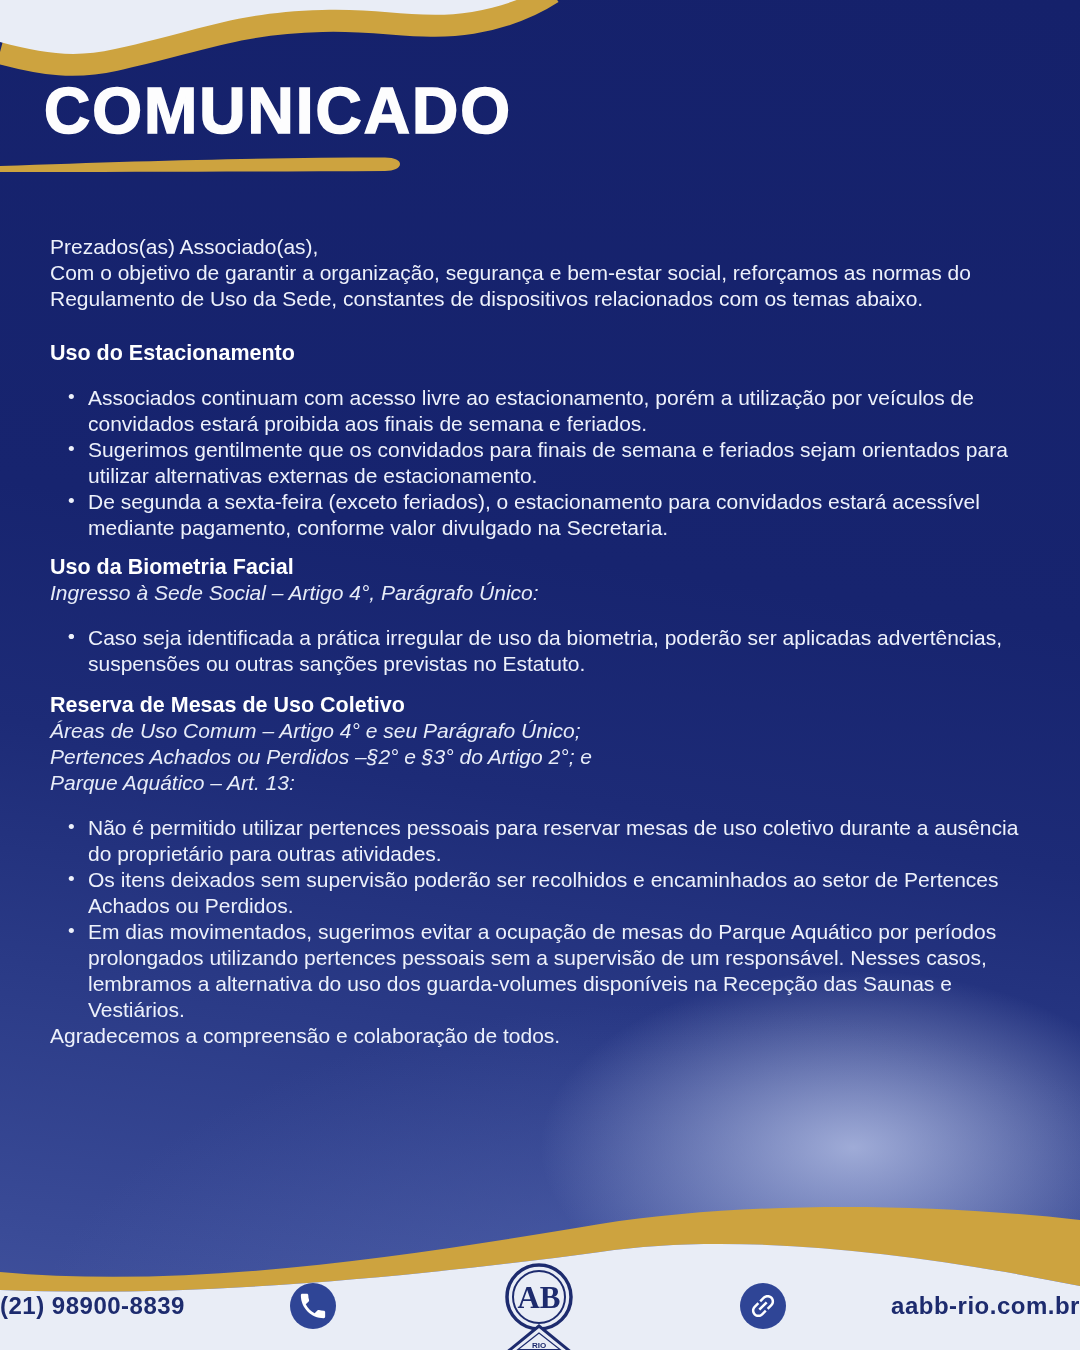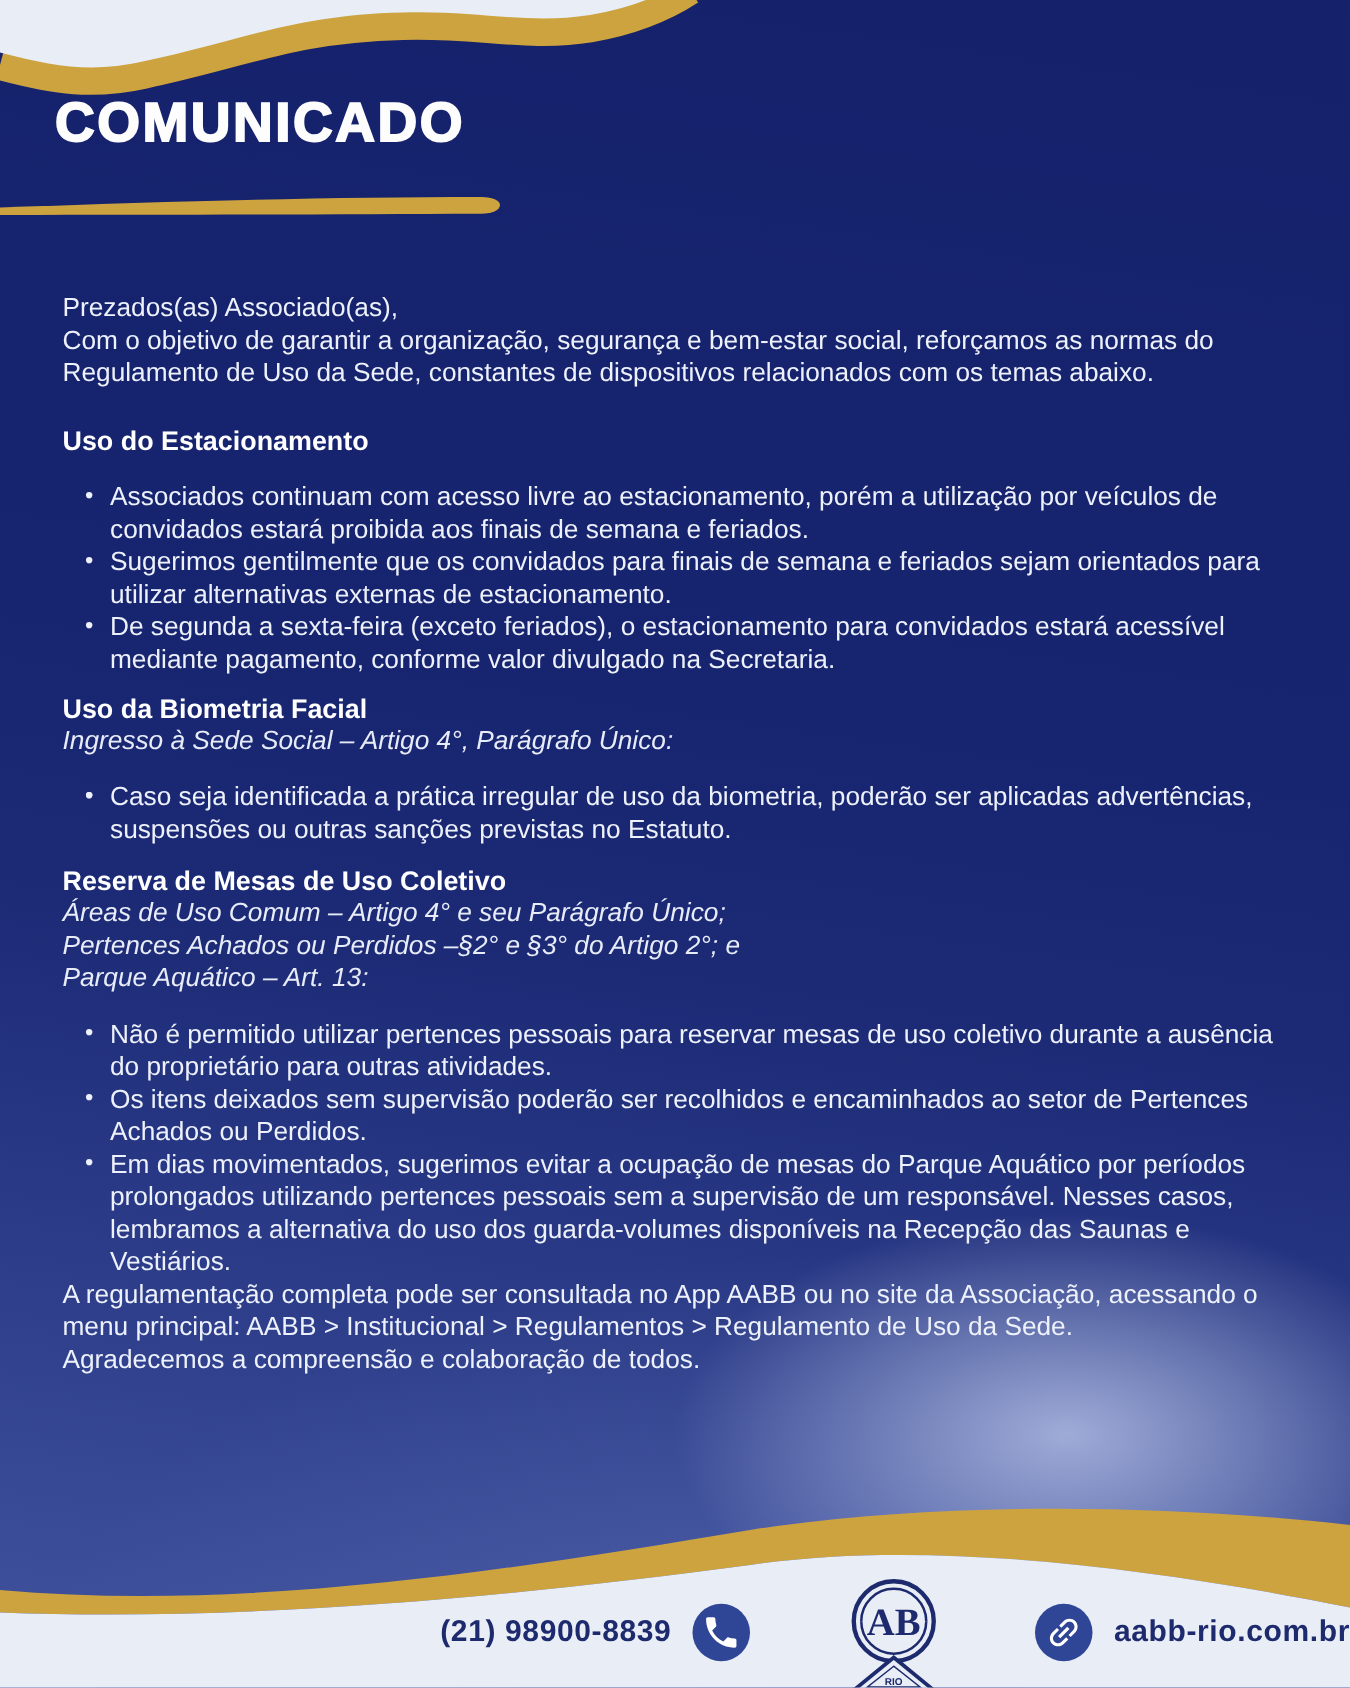--- a/index.html
+++ b/index.html
@@ -13,21 +13,21 @@
       radial-gradient(ellipse 900px 520px at 62% 102%, rgba(96,115,185,0.55), rgba(96,115,185,0) 72%),
       linear-gradient(188deg,#15216b 0%,#17246f 42%,#1d2b77 58%,#2a3a86 74%,#3a4b97 92%,#43539e 100%);
   }
   svg{display:block;}
   .layer{position:absolute;left:0;pointer-events:none;}
   .top-art{top:0;}
   .bottom-art{top:1150px;}
 
   .title{
     position:absolute;left:44px;top:74px;
-    font-size:44px;font-weight:700;letter-spacing:2px;
+    font-size:64px;font-weight:700;letter-spacing:2px;
     color:#fdfdfe;-webkit-text-stroke:1.6px #fdfdfe;
   }
 
   .content{
     position:absolute;left:50px;top:186px;width:982px;
     color:#edf1fb;font-size:21px;line-height:26px;margin-top:48px;
   }
   .content p{margin:0;}
   .salutation{margin:0;}
   .intro-par{margin-top:26px;}
@@ -39,21 +39,21 @@
   .sec3 h2{margin-top:15px;}
   .sub{font-style:italic;color:#e7ecf8;line-height:26px;}
   ul.blist{list-style:none;margin:19px 0 0 0;padding:0;}
   ul.blist li{position:relative;padding-left:38px;margin:0;}
   ul.blist .mk{position:absolute;left:18px;top:-1px;font-size:19px;}
   .closing-par{margin-top:9px;}
   .thanks-par{margin-top:13px;}
 
   .footer-row{
     position:absolute;left:0;top:1262px;width:1080px;height:88px;
-    display:flex;align-items:center;justify-content:flex-end;
+    display:flex;align-items:center;justify-content:space-between;
     color:#1d2b6e;
   }
   .f-phone{font-size:24px;font-weight:700;letter-spacing:0.5px;margin-right:16px;}
   .f-site{font-size:24px;font-weight:700;letter-spacing:0.5px;margin-left:16px;}
   .icon-badge{width:48px;height:48px;}
   .phone-badge{margin-right:54px;}
   .link-badge{margin-left:52px;}
   .logo-svg{margin-top:4px;}
 </style>
 </head>
@@ -96,21 +96,20 @@
       <p class="sub">Áreas de Uso Comum – Artigo 4° e seu Parágrafo Único;</p>
       <p class="sub">Pertences Achados ou Perdidos –§2° e §3° do Artigo 2°; e</p>
       <p class="sub">Parque Aquático – Art. 13:</p>
       <ul class="blist">
         <li><span class="mk">•</span><span>Não é permitido utilizar pertences pessoais para reservar mesas de uso coletivo durante a ausência do proprietário para outras atividades.</span></li>
         <li><span class="mk">•</span><span>Os itens deixados sem supervisão poderão ser recolhidos e encaminhados ao setor de Pertences Achados ou Perdidos.</span></li>
         <li><span class="mk">•</span><span>Em dias movimentados, sugerimos evitar a ocupação de mesas do Parque Aquático por períodos prolongados utilizando pertences pessoais sem a supervisão de um responsável. Nesses casos, lembramos a alternativa do uso dos guarda-volumes disponíveis na Recepção das Saunas e Vestiários.</span></li>
       </ul>
     </section>
 
-    <p class="closing-par">A regulamentação completa pode ser consultada no App AABB ou no site da Associação, acessando o menu principal: AABB &gt; Institucional &gt; Regulamentos &gt; Regulamento de Uso da Sede.</p>
     <p class="thanks-par">Agradecemos a compreensão e colaboração de todos.</p>
   </div>
 
   <svg class="layer bottom-art" width="1080" height="200" viewBox="0 0 1080 200">
     <path d="M0,122 C200,140 420,104 600,74 C740,52 920,52 1080,70 L1080,136 C920,104 740,81 600,102 C420,126 200,148 0,140 Z" fill="#cda33f"></path>
     <path d="M0,140 C200,148 420,126 600,102 C740,81 920,104 1080,136 L1080,200 L0,200 Z" fill="#e9edf6"></path>
   </svg>
 
   <div class="footer-row">
     <span class="f-phone">(21) 98900-8839</span>

